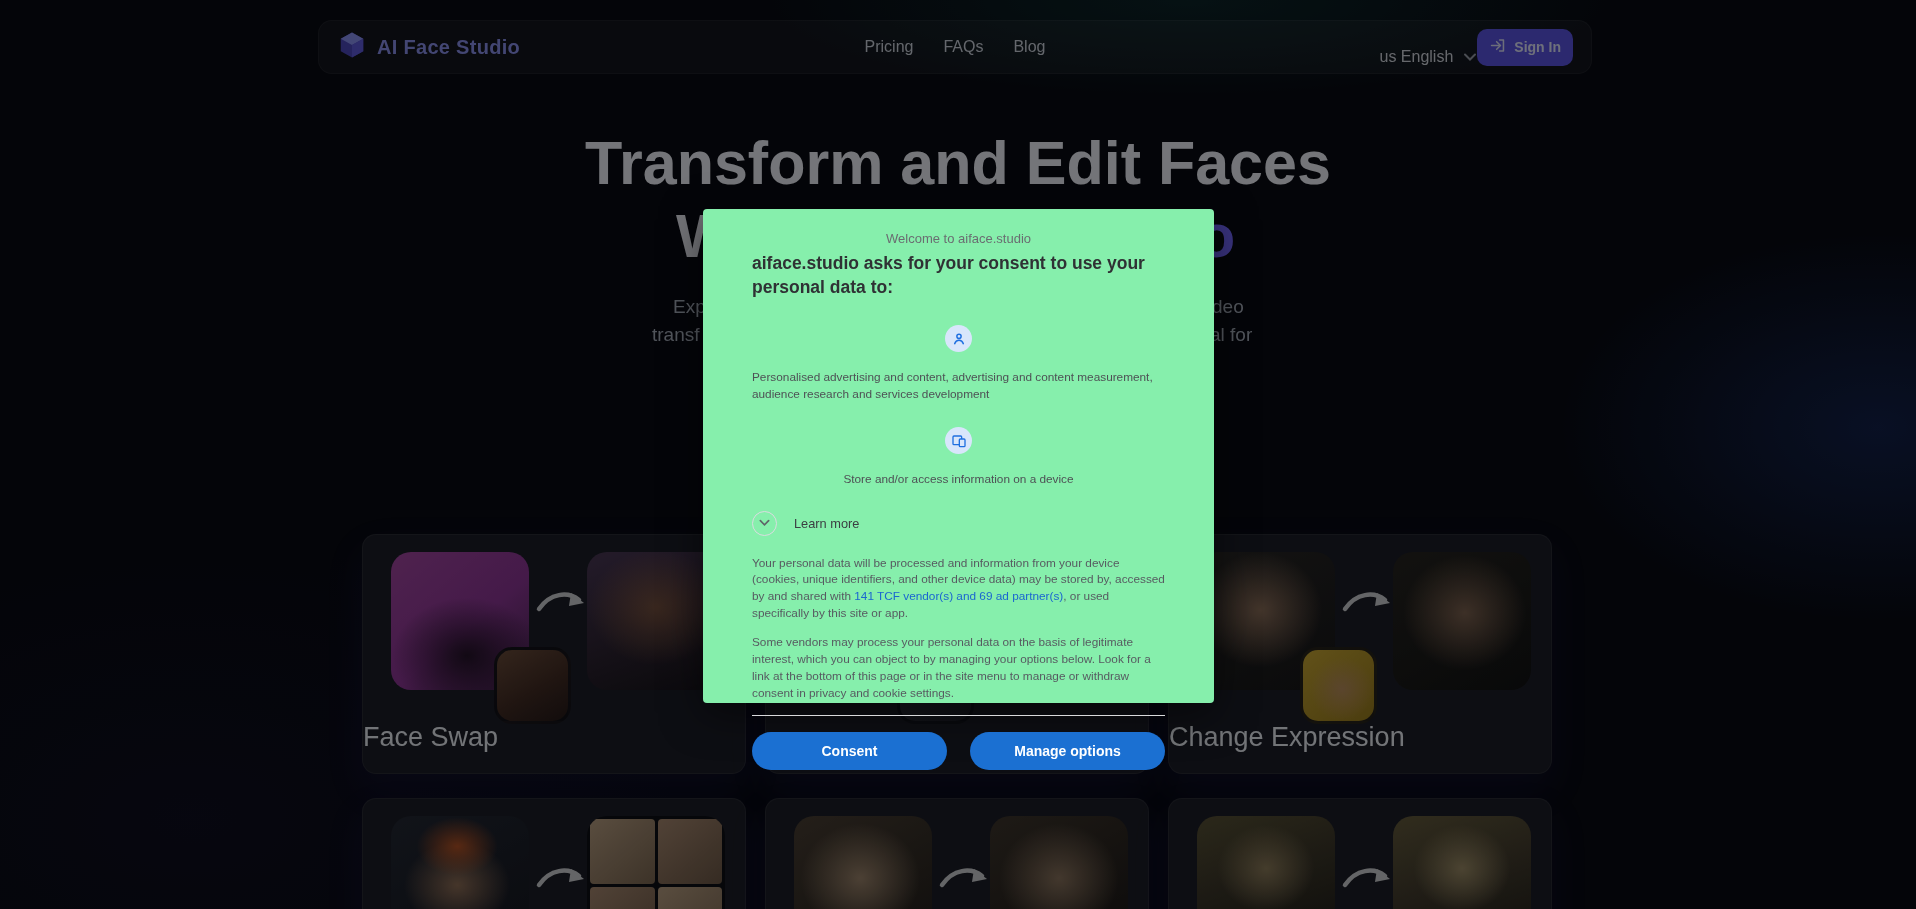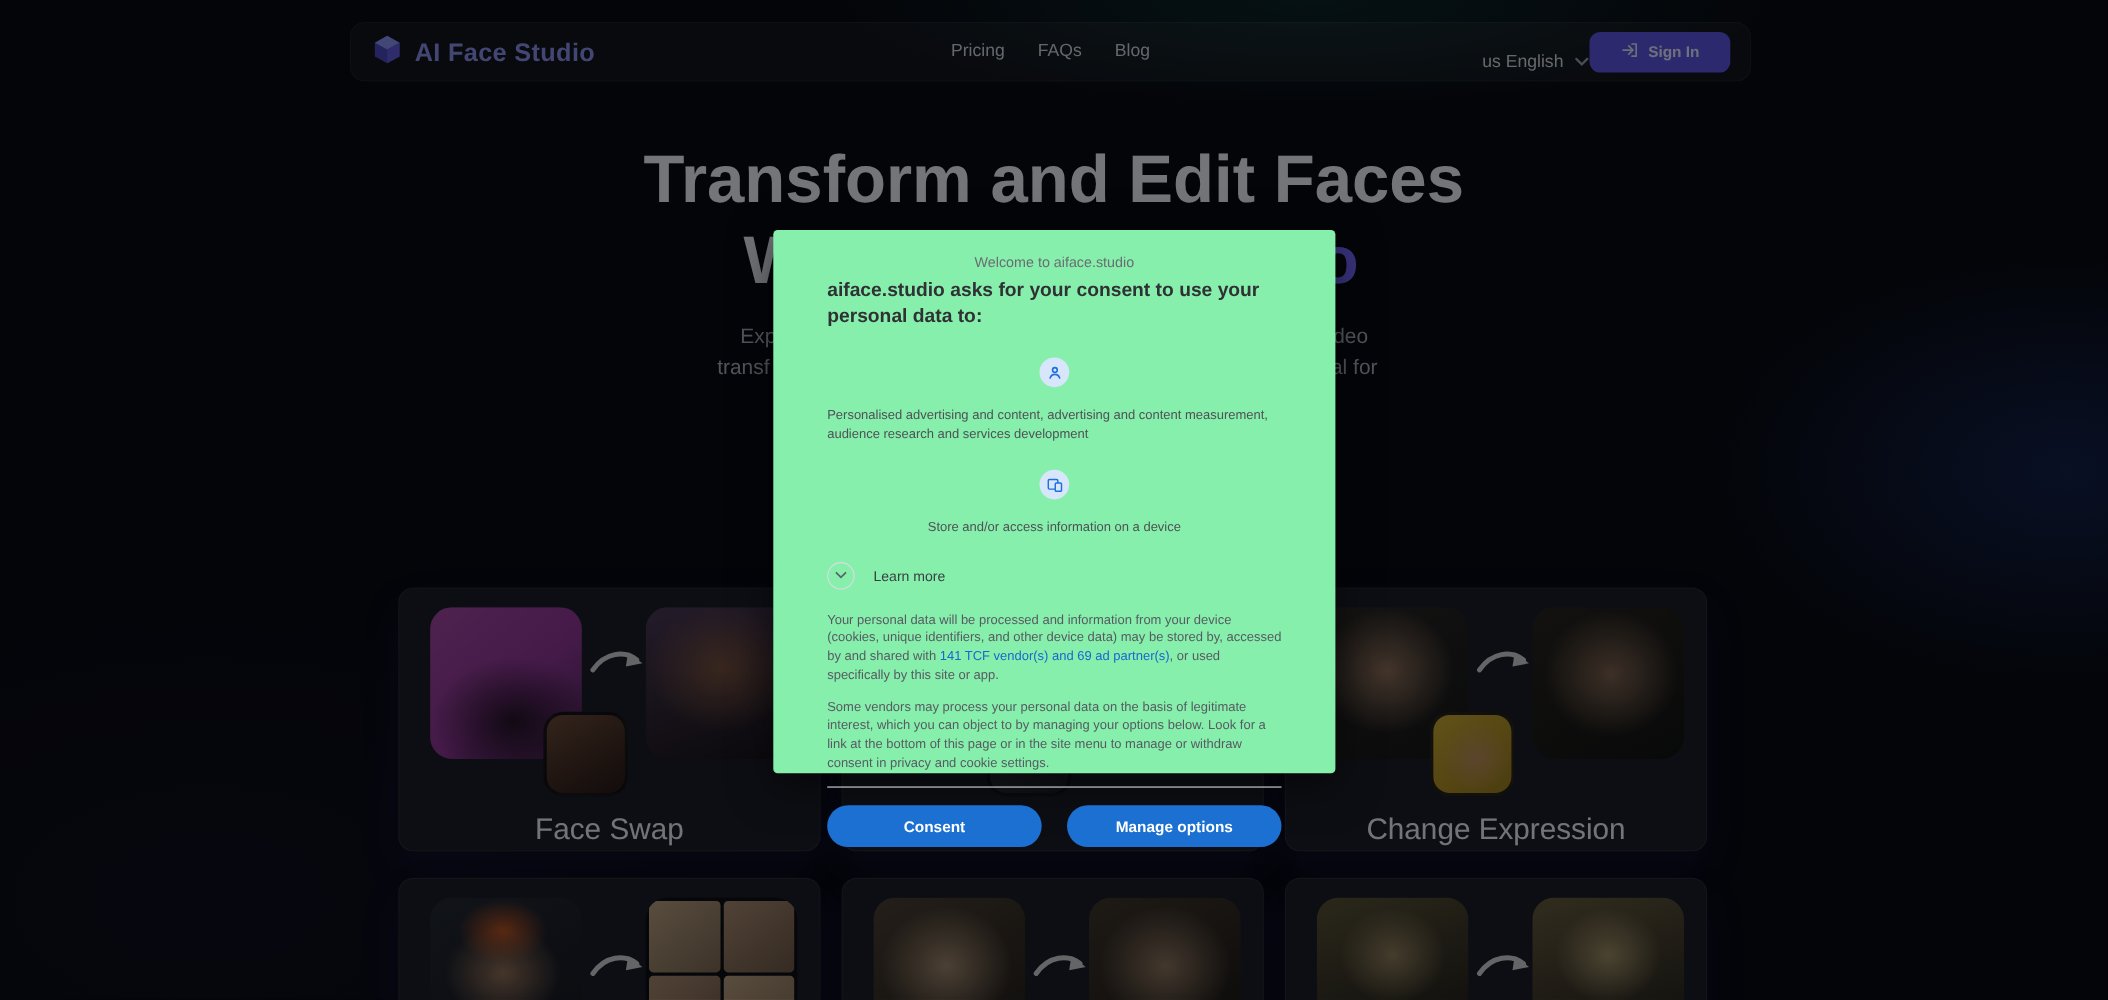--- a/index.html
+++ b/index.html
@@ -17,27 +17,27 @@
   
   .header-bar {
     position:absolute; left:318px; top:20px; width:1274px; height:54px;
     background:rgba(255,255,255,0.045);
     border:1px solid rgba(255,255,255,0.05);
     border-radius:14px;
     display:flex; align-items:center; padding:0 18px;
     z-index:2;
   }
   .brand { display:flex; align-items:center; gap:10px; cursor:pointer; }
-  .brand-text { font-size:23px; font-weight:bold; color:#8a8fe8; letter-spacing:0.3px;text-align:center; }
+  .brand-text { font-size:20px; font-weight:bold; color:#8a8fe8; letter-spacing:0.3px;text-align:center; }
   .nav { position:absolute; left:50%; transform:translateX(-50%); display:flex; gap:30px; }
   .nav-link { color:#cfd3d9; font-size:16px; cursor:pointer; }
   .header-right { margin-left:auto; display:flex; align-items:flex-end; }
   .lang { display:flex; align-items:center; gap:10px; color:#d4d6da; font-size:16px; cursor:pointer; }
   .signin-btn {
-    height:37px; padding:0 28px; border:none; border-radius:10px;
+    height:37px; padding:0 12px; border:none; border-radius:10px;
     background:#5a52e0; color:#e3e5f8; font-size:14px; font-weight:bold;
     display:flex; align-items:center; gap:8px; cursor:pointer;
     font-family:"Liberation Sans", sans-serif;
   }
 
   
   .hero-title {
     position:absolute; top:128px; left:0; width:100%;
     text-align:center; font-size:61px; font-weight:bold; color:#f0f1f4; z-index:1;
   }
@@ -56,21 +56,21 @@
     border-radius:14px; cursor:pointer;
     box-shadow:0 16px 38px rgba(70,60,220,0.10);
   }
   .img { position:absolute; border-radius:20px; }
   .img-before { left:28px; top:17px; width:138px; height:138px; }
   .img-after  { left:224px; top:17px; width:138px; height:138px; }
   .img-inset  { left:131px; top:112px; width:77px; height:77px; border-radius:18px;
                 border:3px solid rgba(12,12,16,0.85); z-index:2; }
   .card-arrow { position:absolute; left:172px; top:50px; z-index:1; }
   .card-label {
-    position:absolute; left:0; right:0; bottom:3px; text-align:center;
+    position:absolute; left:0; right:0; bottom:20px; text-align:left;
     font-size:27px; color:#eceef1;
   }
   
   .ph-lipstick { background:radial-gradient(90% 70% at 55% 75%, rgba(20,10,18,0.85), transparent 60%),
                  linear-gradient(140deg,#a4449c 0%,#8d3390 55%,#46224a 100%); }
   .ph-wonder   { background:radial-gradient(70% 60% at 50% 40%, rgba(170,110,60,0.55), transparent 70%),
                  linear-gradient(160deg,#4a3550,#2a1f28 60%,#140f12); }
   .ph-wonder-sm{ background:linear-gradient(150deg,#6b4a33,#42291d 55%,#241711); }
   .ph-dark-a   { background:linear-gradient(150deg,#2c2c33,#1a1a1f 70%,#101013); }
   .ph-dark-b   { background:linear-gradient(160deg,#33333b,#17171c); }

